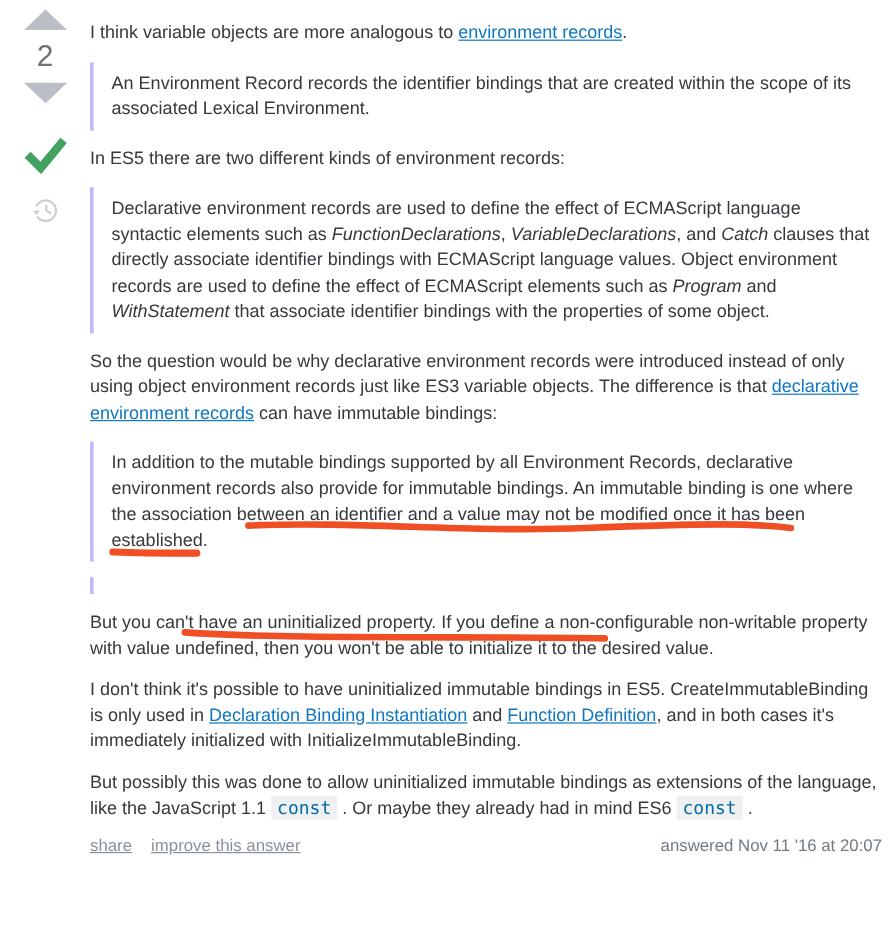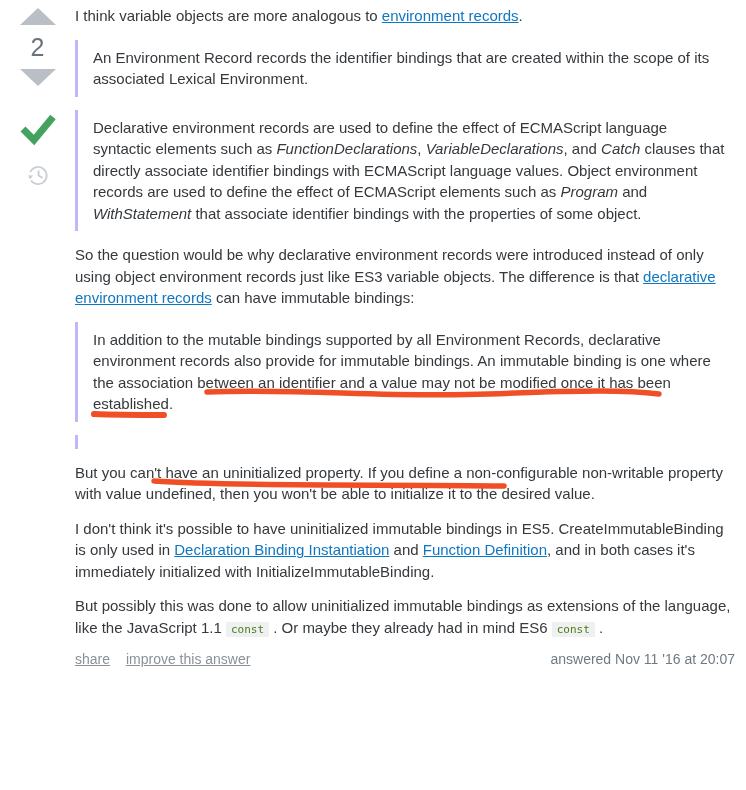--- a/index.html
+++ b/index.html
@@ -28,35 +28,35 @@
   .check{margin-top:24px;cursor:pointer;}
   .check path{fill:none;stroke:var(--accepted-green);stroke-width:7;}
   .history{margin-top:14px;cursor:pointer;}
   .history .stroke{fill:none;stroke:#c9ced3;stroke-width:1.8;}
   .history .fill{fill:#c9ced3;}
   
   .content{
     flex:1;padding:5px 11px 0 0;box-sizing:border-box;
     font-size:15px;line-height:21.5px;
   }
-  .content p{margin:0 0 13px 0;}
+  .content p{margin:12px 0 13px 0;}
   blockquote{
     margin:13px 0 13px 0;
     padding:7px 10px 7px 15px;
     border-left:3px solid #c4b5fd;
     position:relative;
   }
   a{color:var(--link-blue);text-decoration:underline;cursor:pointer;}
   i{font-style:italic;text-align:right;}
   code{
     font-family:"DejaVu Sans Mono", monospace;
-    font-size:11px;
+    font-size:15px;
     background:#eff0f1;
     padding:1px 5px;
-    color:#4d7c0f;
+    color:#0369a1;
   }
   .annotation{position:absolute;left:0;top:0;pointer-events:none;overflow:visible;}
   .annotation path{fill:none;stroke:var(--annotation-red);stroke-linecap:round;}
   
   .footer{
     display:flex;justify-content:space-between;align-items:flex-start;
     margin-top:-4px;font-size:14px;
   }
   .footer-links a{color:#8a9199;margin-right:12px;}
   .answered{color:#717a82;}
@@ -81,20 +81,21 @@
   </div>
 
   <div class="content">
 
     <p><span>I think variable objects are more analogous to </span><a>environment records</a><span>.</span></p>
 
     <blockquote>
       <span>An Environment Record records the identifier bindings that are created within the scope of its associated Lexical Environment.</span>
     </blockquote>
 
+    <p>In ES5 there are two different kinds of environment records:</p>
 
     <blockquote><span>Declarative environment records are used to define the effect of ECMAScript language syntactic elements such as </span><i>FunctionDeclarations</i><span>, </span><i>VariableDeclarations</i><span>, and </span><i>Catch</i><span> clauses that directly associate identifier bindings with ECMAScript language values. Object environment records are used to define the effect of ECMAScript elements such as </span><i>Program</i><span> and </span><i>WithStatement</i><span> that associate identifier bindings with the properties of some object.</span></blockquote>
 
     <p><span>So the question would be why declarative environment records were introduced instead of only using object environment records just like ES3 variable objects. The difference is that </span><a>declarative environment records</a><span> can have immutable bindings:</span></p>
 
     <blockquote>
       <span>In addition to the mutable bindings supported by all Environment Records, declarative environment records also provide for immutable bindings. An immutable binding is one where the association between an identifier and a value may not be modified once it has been established.</span>
       <svg class="annotation" width="650" height="110" viewBox="0 0 650 110">
         <path d="M129 70 C 220 66, 310 76, 410 72 S 550 68, 581 72" stroke-width="5.5"></path>
         <path d="M16 92 C 40 93, 66 93, 86 93" stroke-width="6"></path>

